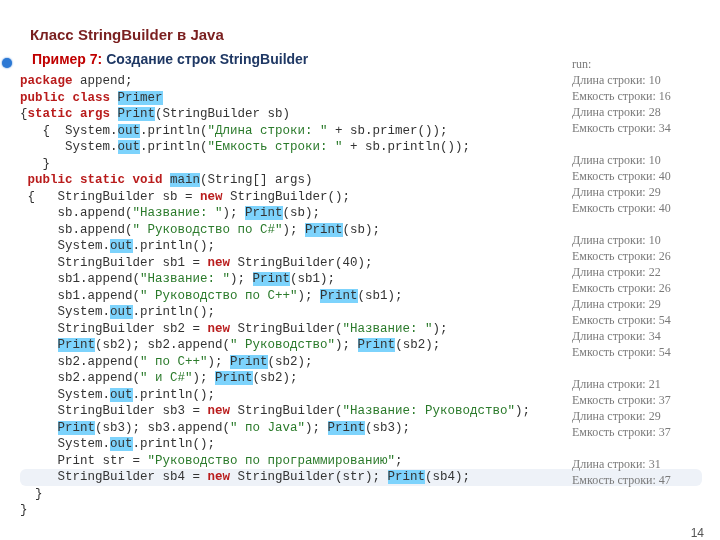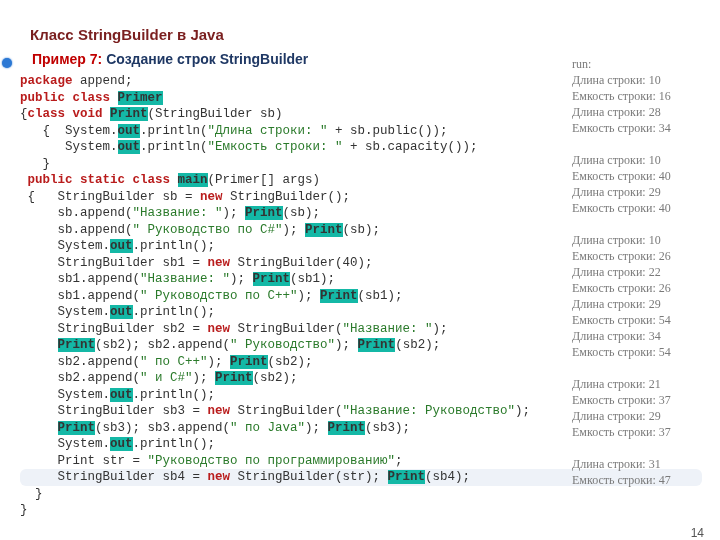--- a/index.html
+++ b/index.html
@@ -43,21 +43,21 @@
   .sub-blue { color: #1f3864; }
   .code-area {
     font-family: Consolas, "Courier New", monospace;
     font-size: 12.5px;
     line-height: 16.5px;
     color: #333;
     white-space: pre;
     margin-left: 2px;
   }
   .kw { color: #b91c1c; font-weight: bold; }
-  .hl { background: #14b8a6; font-weight: bold; }
+  .hl { background: #7dd3fc; }
   .str { color: #2a7a2a; }
   .cur-line { background: #eef2f8; display: inline-block; width: 100%; border-radius: 6px; }
   .output {
     position: absolute;
     right: 16px;
     top: 56px;
     width: 132px;
     font-family: Liberation Serif, serif;
     font-size: 12px;
     line-height: 16px;
@@ -81,25 +81,25 @@
 
   <div class="bullet"></div>
   <div class="subtitle" style="margin-left:14px;">
     <span class="sub-red">Пример 7:</span>
     <span>  </span>
     <span class="sub-blue">Создание строк StringBuilder</span>
   </div>
 
   <div class="code-area"><span class="kw">package</span><span> append;</span>
 <span class="kw">public class </span><span class="hl">Primer</span>
-<span>{</span><span class="kw">class void </span><span class="hl">Print</span><span>(StringBuilder sb)</span>
-<span>   {  System.</span><span class="hl">out</span><span>.println(</span><span class="str">"Длина строки: "</span><span> + sb.public());</span>
-<span>      System.</span><span class="hl">out</span><span>.println(</span><span class="str">"Емкость строки: "</span><span> + sb.capacity());</span>
+<span>{</span><span class="kw">static args </span><span class="hl">Print</span><span>(StringBuilder sb)</span>
+<span>   {  System.</span><span class="hl">out</span><span>.println(</span><span class="str">"Длина строки: "</span><span> + sb.primer());</span>
+<span>      System.</span><span class="hl">out</span><span>.println(</span><span class="str">"Емкость строки: "</span><span> + sb.println());</span>
 <span>   }</span>
-<span class="kw"> public static class </span><span class="hl">main</span><span>(Primer[] args)</span>
+<span class="kw"> public static void </span><span class="hl">main</span><span>(String[] args)</span>
 <span> {   StringBuilder sb = </span><span class="kw">new</span><span> StringBuilder();</span>
 <span>     sb.append(</span><span class="str">"Название: "</span><span>); </span><span class="hl">Print</span><span>(sb);</span>
 <span>     sb.append(</span><span class="str">" Руководство по C#"</span><span>); </span><span class="hl">Print</span><span>(sb);</span>
 <span>     System.</span><span class="hl">out</span><span>.println();</span>
 <span>     StringBuilder sb1 = </span><span class="kw">new</span><span> StringBuilder(40);</span>
 <span>     sb1.append(</span><span class="str">"Название: "</span><span>); </span><span class="hl">Print</span><span>(sb1);</span>
 <span>     sb1.append(</span><span class="str">" Руководство по C++"</span><span>); </span><span class="hl">Print</span><span>(sb1);</span>
 <span>     System.</span><span class="hl">out</span><span>.println();</span>
 <span>     StringBuilder sb2 = </span><span class="kw">new</span><span> StringBuilder(</span><span class="str">"Название: "</span><span>);</span>
 <span>     </span><span class="hl">Print</span><span>(sb2); sb2.append(</span><span class="str">" Руководство"</span><span>); </span><span class="hl">Print</span><span>(sb2);</span>

